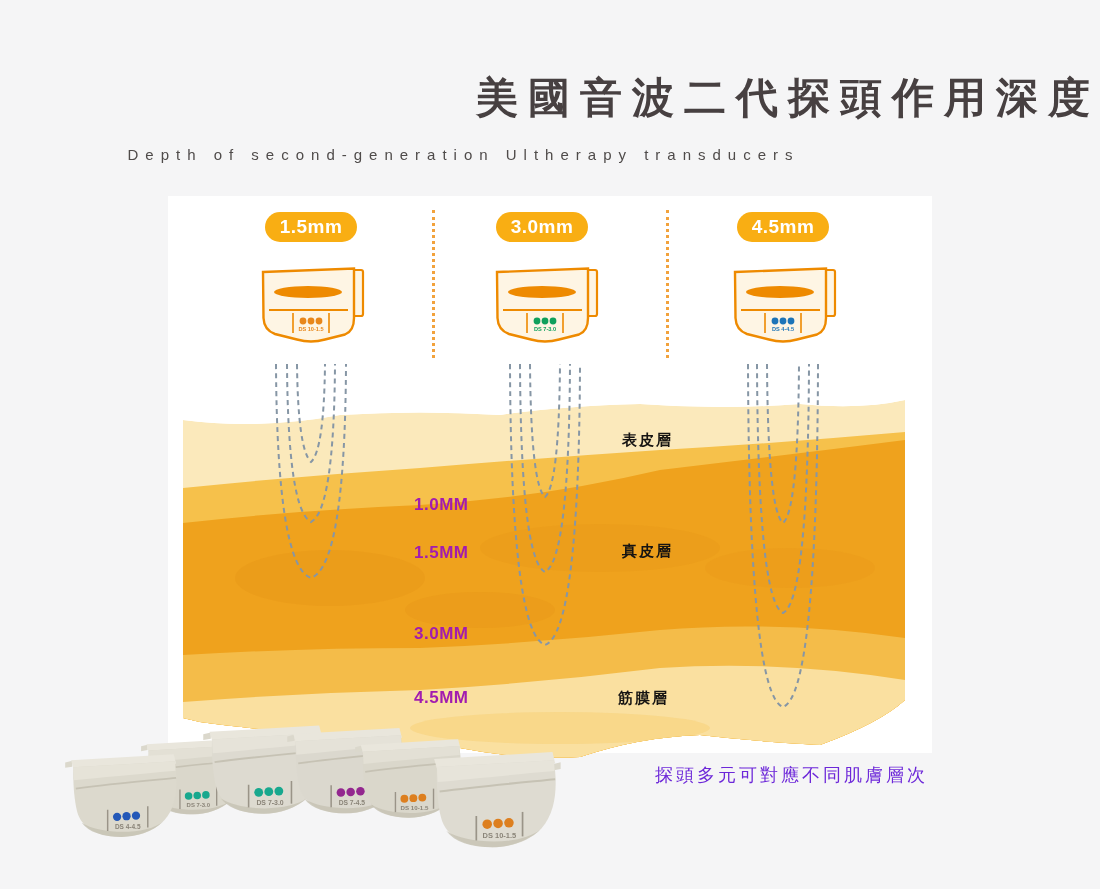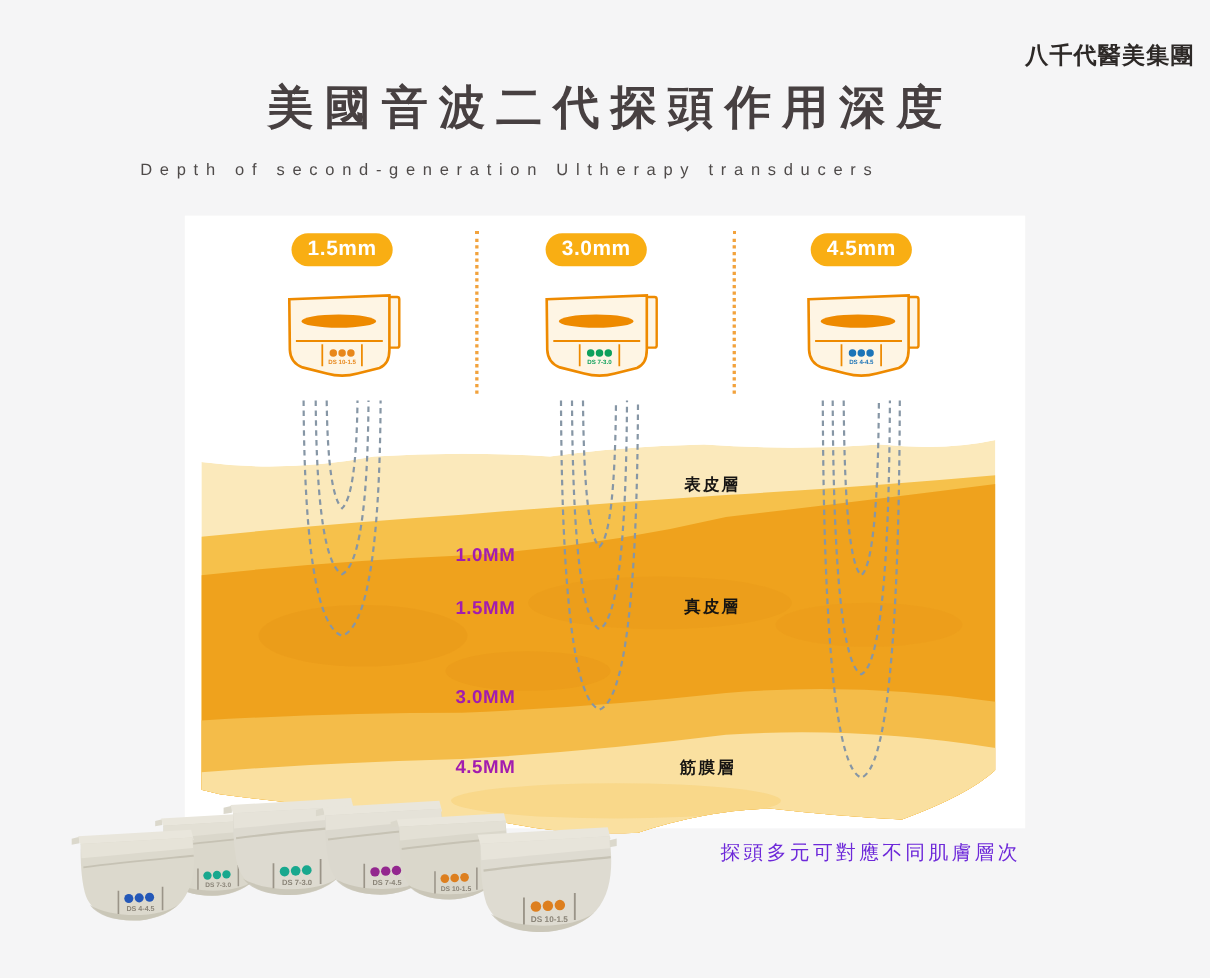--- a/index.html
+++ b/index.html
@@ -1,20 +1,20 @@
 <!DOCTYPE html>
 <html><head>
 <meta charset="utf-8">
 <style>
   html,body{margin:0;padding:0;}
   body{width:1100px;height:889px;background:#f5f5f6;font-family:"Liberation Sans",sans-serif;position:relative;overflow:hidden;}
   .page{position:absolute;left:0;top:0;width:1100px;height:889px;}
   .panel{position:absolute;left:168px;top:196px;width:764px;height:557px;background:#ffffff;}
   .brand{position:absolute;top:36px;right:14px;font-family:"Liberation Serif",serif;font-size:21px;font-weight:700;color:#2d2927;letter-spacing:1px;}
-  .title{position:absolute;top:70px;left:0;width:1100px;text-align:center;font-size:42px;font-weight:600;color:#474041;letter-spacing:10px;text-indent:10px;}
+  .title{position:absolute;top:70px;left:0;width:1100px;text-align:right;font-size:42px;font-weight:600;color:#474041;letter-spacing:10px;text-indent:10px;}
   .subtitle{position:absolute;top:146px;left:0;width:920px;text-align:center;font-size:15px;font-weight:500;color:#4f4b4a;letter-spacing:7px;text-indent:7px;}
   .badge{position:absolute;top:212px;width:92px;height:30px;border-radius:16px;background:#F9AE13;color:#ffffff;font-weight:700;font-size:19px;text-align:center;line-height:30px;letter-spacing:.5px;z-index:5;}
   .badge.c1{left:265px;} .badge.c2{left:496px;} .badge.c3{left:737px;}
   .sep{position:absolute;top:210px;height:148px;width:0;border-left:3px dotted #F2A23C;z-index:4;}
   .sep.s1{left:432px;} .sep.s2{left:666px;}
   .ticon{position:absolute;top:264px;width:116px;height:84px;z-index:5;}
   .ticon.c1{left:253px;} .ticon.c2{left:487px;} .ticon.c3{left:725px;}
   .skin-svg{position:absolute;left:180px;top:398px;width:728px;height:366px;z-index:2;}
   .curves-svg{position:absolute;left:0;top:0;width:1100px;height:889px;z-index:3;pointer-events:none;}
   .skin-label{position:absolute;z-index:6;color:#161412;font-weight:700;font-size:15px;letter-spacing:2px;}
@@ -36,21 +36,20 @@
   .footer-line{position:absolute;left:655px;font-size:18px;font-weight:500;color:#6d28d9;letter-spacing:3px;z-index:8;}
   .fl1{top:763px;} .fl2{top:808px;}
 </style>
 </head>
 <body>
 
 <div class="page">
 
   <div class="panel"></div>
 
-  <div class="brand">八千代醫美集團</div>
   <h1 class="title" style="margin:0;">美國音波二代探頭作用深度</h1>
   <div class="subtitle">Depth of second-generation Ultherapy transducers</div>
 
   <div class="badge c1">1.5mm</div>
   <div class="badge c2">3.0mm</div>
   <div class="badge c3">4.5mm</div>
 
   <div class="sep s1"></div>
   <div class="sep s2"></div>
 

